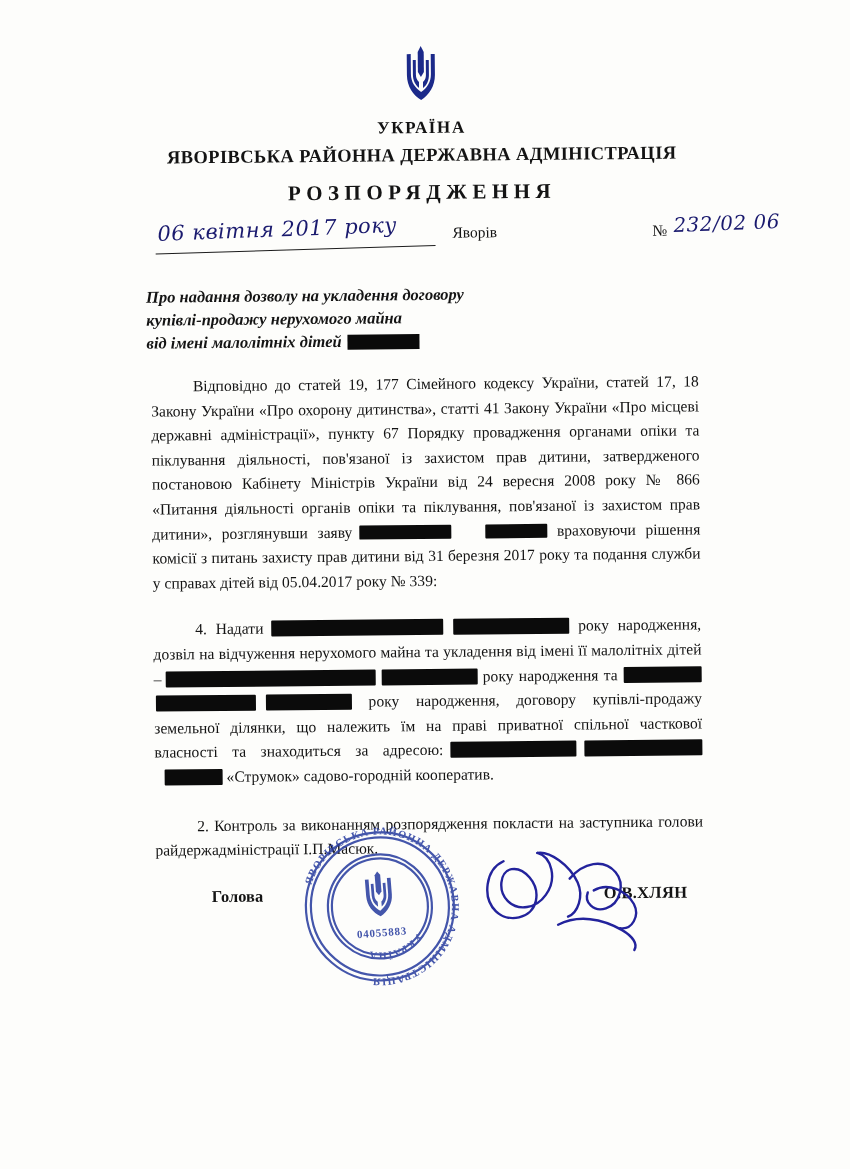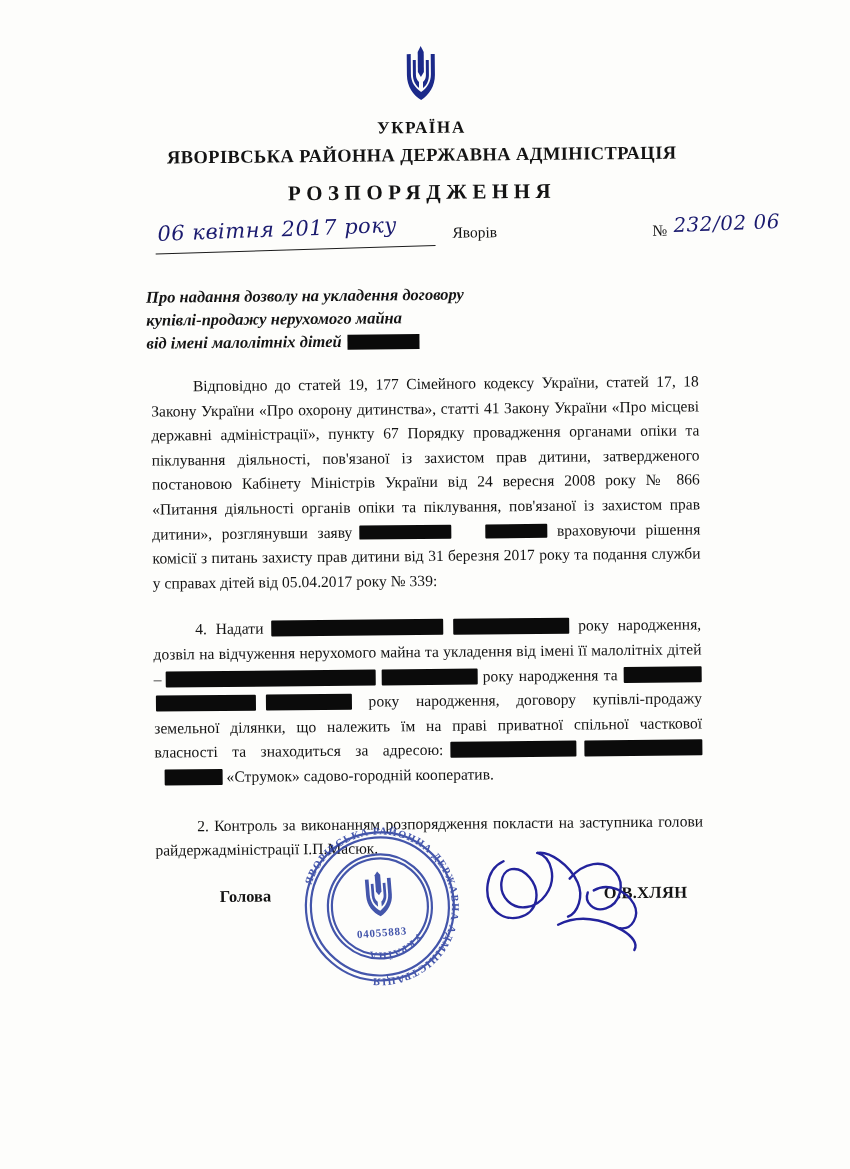--- a/index.html
+++ b/index.html
@@ -177,21 +177,21 @@
   
   .signrow {
     position: absolute;
     left: 0;
     top: 885px;
     width: 850px;
     height: 40px;
   }
   .sign-title {
     position: absolute;
-    left: 216px;
+    left: 208px;
     top: 0;
     font-size: 16.5px;
     font-weight: bold;
   }
   .sign-name {
     position: absolute;
     left: 600px;
     top: 0;
     font-size: 16.5px;
     font-weight: bold;

